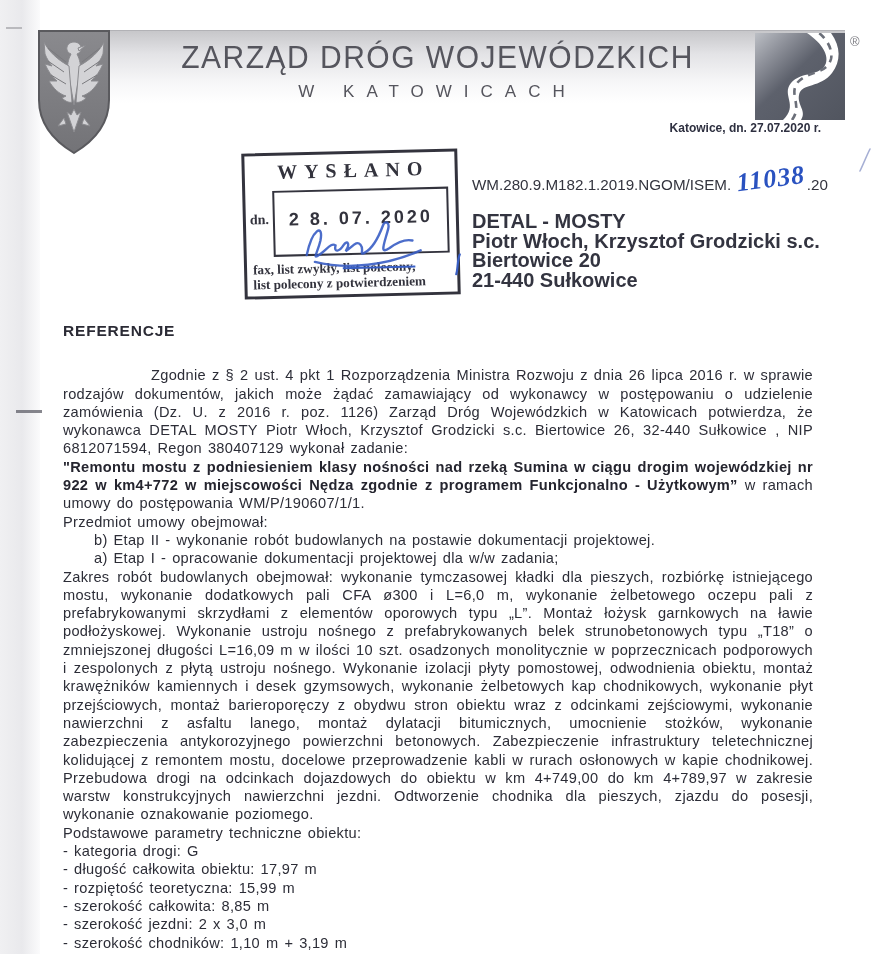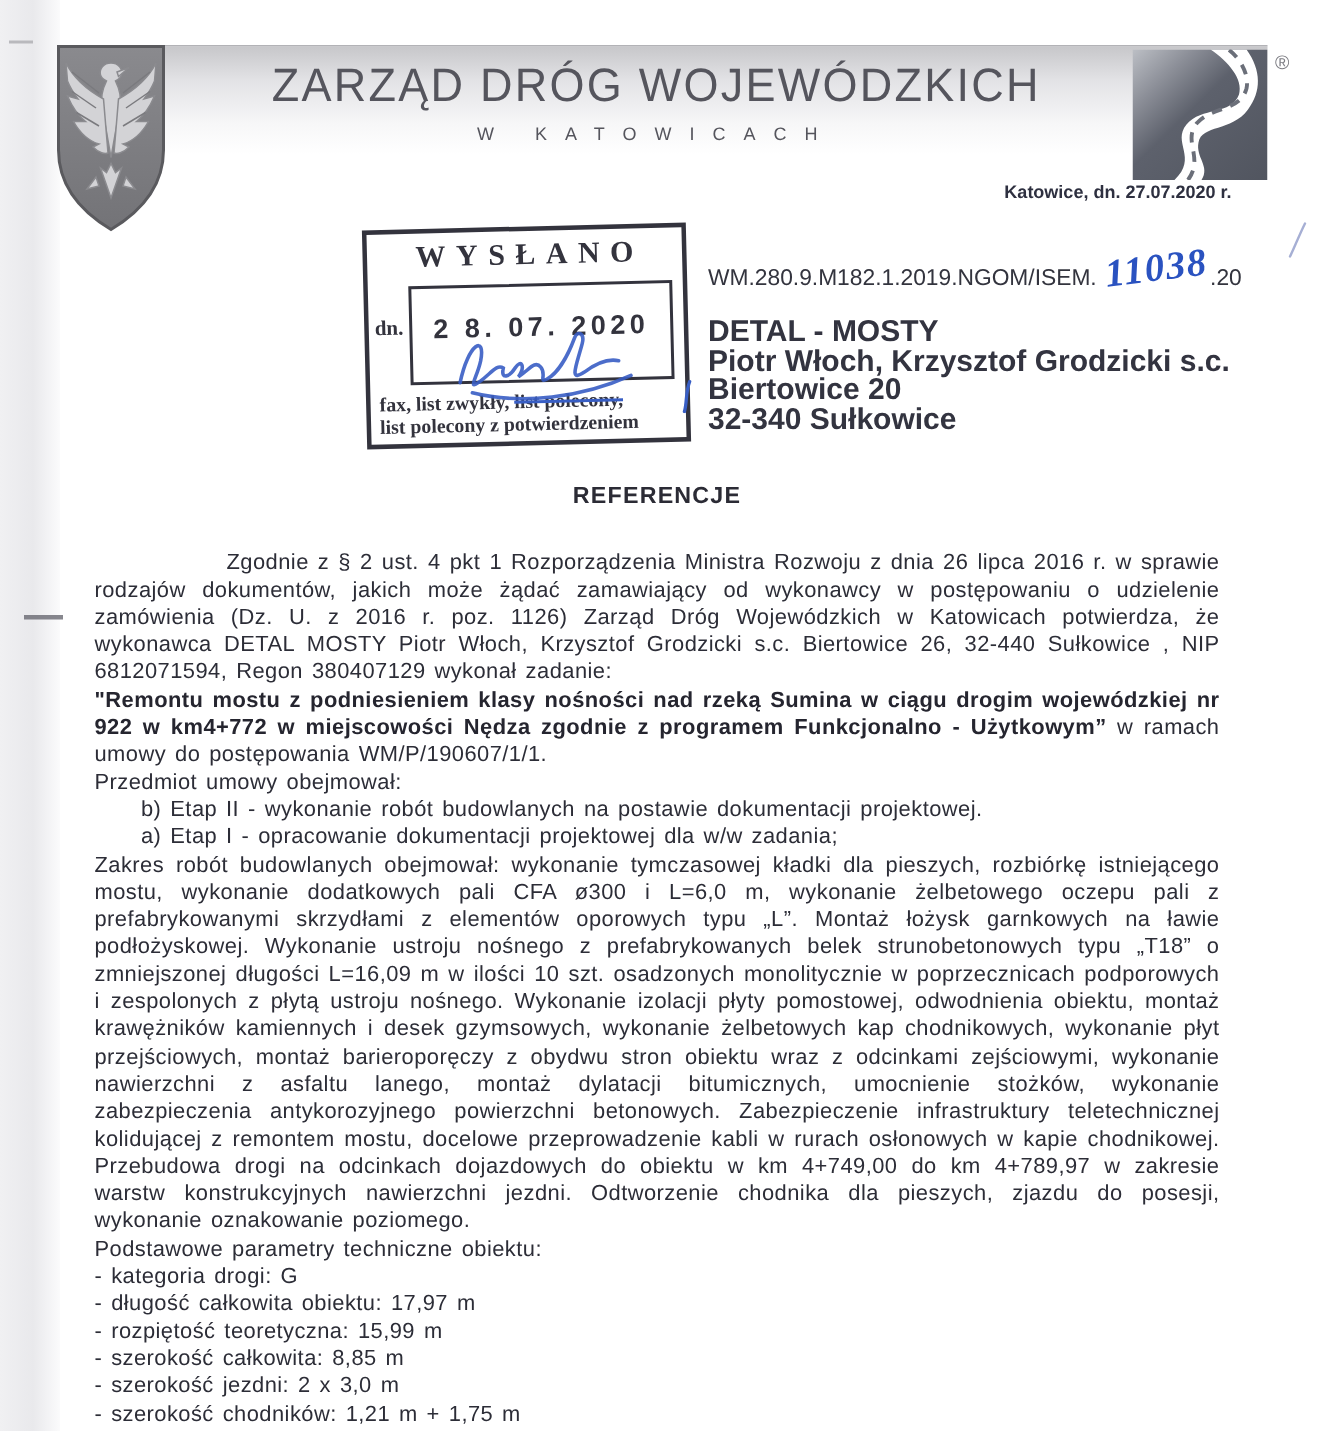--- a/index.html
+++ b/index.html
@@ -15,21 +15,21 @@
   .scan-dash{position:absolute;left:16px;top:410px;width:26px;height:3px;background:#5f5f68;opacity:.75;}
   .scan-dash2{position:absolute;left:6px;top:27px;width:16px;height:2px;background:#b9b9bd;}
   
   .head-band{position:absolute;left:70px;top:30px;width:775px;height:72px;
     background:linear-gradient(to bottom,#c7c7ca 0%,#e3e3e6 32%,#f7f7f8 72%,#ffffff 100%);
     border-top:1px solid #b2b2b6;}
   .crest{position:absolute;left:36px;top:28px;width:76px;height:128px;}
   .org-title{position:absolute;left:150px;top:41px;width:575px;text-align:center;
     font-size:30px;letter-spacing:1.5px;color:#55555d;white-space:nowrap;transform:scaleY(1.04);}
   .org-sub{position:absolute;left:150px;top:82px;width:575px;text-align:center;
-    font-size:12px;letter-spacing:12px;color:#55555d;white-space:nowrap;}
+    font-size:17px;letter-spacing:12px;color:#55555d;white-space:nowrap;}
   .logo{position:absolute;left:755px;top:33px;width:90px;height:87px;}
   .rmark{position:absolute;left:850px;top:34px;font-size:13px;color:#7c7c82;}
   .dateline{position:absolute;right:67px;top:121px;font-size:12px;font-weight:bold;color:#2e3040;}
   
   .stamp{position:absolute;left:243px;top:151px;width:210px;height:140px;
     border:3px solid #24242f;transform:rotate(-1.4deg);color:#24242f;opacity:.93;}
   .stamp-title{margin-top:5px;text-align:center;font-family:"Liberation Serif",serif;
     font-weight:bold;font-size:20px;letter-spacing:7px;text-indent:7px;}
   .stamp-dn{position:absolute;left:4px;top:56px;font-family:"Liberation Serif",serif;
     font-weight:bold;font-size:14px;}
@@ -44,21 +44,21 @@
   
   .refline{position:absolute;left:472px;top:167px;font-size:15.2px;color:#33343e;white-space:nowrap;}
   .hand-num{display:inline-block;font-family:"Liberation Serif",serif;font-style:italic;
     color:#2a52c0;font-size:26px;font-weight:bold;letter-spacing:1px;
     transform:rotate(-7deg) translateY(-3px);margin:0 1px 0 6px;}
   .recipient{position:absolute;left:472px;top:212px;font-size:20px;font-weight:bold;
     line-height:19.5px;color:#333440;}
   
   .main{position:absolute;left:63px;top:322px;width:750px;font-size:14.6px;line-height:18.3px;
     letter-spacing:.3px;word-spacing:1.6px;color:#2c2d37;}
-  .doc-title{text-align:center;font-weight:bold;font-size:15.5px;letter-spacing:.8px;
+  .doc-title{font-weight:bold;font-size:15.5px;letter-spacing:.8px;
     margin:0 0 26px 0;color:#2b2b35;}
   .p{margin:0;text-align:justify;}
   .indent{text-indent:88px;}
   .task b{color:#25252f;}
   .stage{margin:0;padding-left:31px;}
   .params p{margin:0;}
 </style>
 </head>
 <body>
 
@@ -145,21 +145,21 @@
 </svg>
 
 <div class="refline">
   <span>WM.280.9.M182.1.2019.NGOM/ISEM.</span><span class="hand-num">11038</span><span>.20</span>
 </div>
 
 <div class="recipient">
   <div>DETAL - MOSTY</div>
   <div>Piotr Włoch, Krzysztof Grodzicki  s.c.</div>
   <div>Biertowice 20</div>
-  <div>32-340 Sułkowice</div>
+  <div>21-440 Sułkowice</div>
 </div>
 
 <div class="main">
   <div class="doc-title">REFERENCJE</div>
 
   <p class="p indent">Zgodnie z § 2 ust. 4 pkt 1 Rozporządzenia Ministra Rozwoju z dnia 26 lipca 2016 r. w sprawie rodzajów dokumentów,  jakich może żądać zamawiający od wykonawcy w postępowaniu o udzielenie zamówienia (Dz. U. z 2016 r. poz. 1126)  Zarząd Dróg Wojewódzkich w  Katowicach potwierdza, że  wykonawca DETAL MOSTY Piotr Włoch, Krzysztof Grodzicki s.c. Biertowice 26, 32-440 Sułkowice , NIP 6812071594, Regon 380407129  wykonał zadanie:</p>
 
   <p class="p task"><b>"Remontu mostu z podniesieniem klasy nośności nad rzeką Sumina w ciągu drogim wojewódzkiej nr 922 w km4+772 w miejscowości Nędza zgodnie z programem Funkcjonalno - Użytkowym”</b><span> w ramach umowy do postępowania WM/P/190607/1/1.</span></p>
 
   <p class="p">Przedmiot umowy obejmował:</p>
@@ -168,17 +168,17 @@
 
   <p class="p">Zakres robót budowlanych obejmował: wykonanie tymczasowej kładki dla pieszych, rozbiórkę istniejącego mostu, wykonanie dodatkowych pali CFA ø300 i L=6,0 m, wykonanie żelbetowego oczepu pali z prefabrykowanymi skrzydłami z elementów oporowych typu „L”. Montaż łożysk garnkowych na ławie podłożyskowej. Wykonanie ustroju nośnego z prefabrykowanych belek strunobetonowych typu „T18” o zmniejszonej długości L=16,09 m w ilości 10 szt. osadzonych monolitycznie w poprzecznicach podporowych i zespolonych z płytą ustroju nośnego. Wykonanie izolacji płyty pomostowej, odwodnienia obiektu, montaż krawężników kamiennych i desek gzymsowych, wykonanie żelbetowych kap chodnikowych, wykonanie płyt przejściowych, montaż barieroporęczy z obydwu stron obiektu wraz z odcinkami zejściowymi, wykonanie nawierzchni z asfaltu lanego, montaż dylatacji bitumicznych, umocnienie stożków, wykonanie zabezpieczenia antykorozyjnego powierzchni betonowych. Zabezpieczenie infrastruktury teletechnicznej kolidującej z remontem mostu, docelowe przeprowadzenie kabli w rurach osłonowych w kapie chodnikowej. Przebudowa drogi na odcinkach dojazdowych do obiektu w km 4+749,00 do km 4+789,97 w zakresie warstw konstrukcyjnych nawierzchni jezdni. Odtworzenie chodnika dla pieszych, zjazdu do posesji, wykonanie oznakowanie poziomego.</p>
 
   <div class="params">
     <p>Podstawowe parametry techniczne obiektu:</p>
     <p>- kategoria drogi: G</p>
     <p>- długość całkowita obiektu: 17,97 m</p>
     <p>- rozpiętość teoretyczna: 15,99 m</p>
     <p>- szerokość całkowita: 8,85 m</p>
     <p>- szerokość jezdni: 2 x 3,0 m</p>
-    <p>- szerokość chodników: 1,21 m + 1,75 m</p>
+    <p>- szerokość chodników: 1,10 m + 3,19 m</p>
     <p>- kąt skrzyżowania mostu z rzeką Sumina 71°</p>
 
   </div>
 </div>
 
 </body></html>

